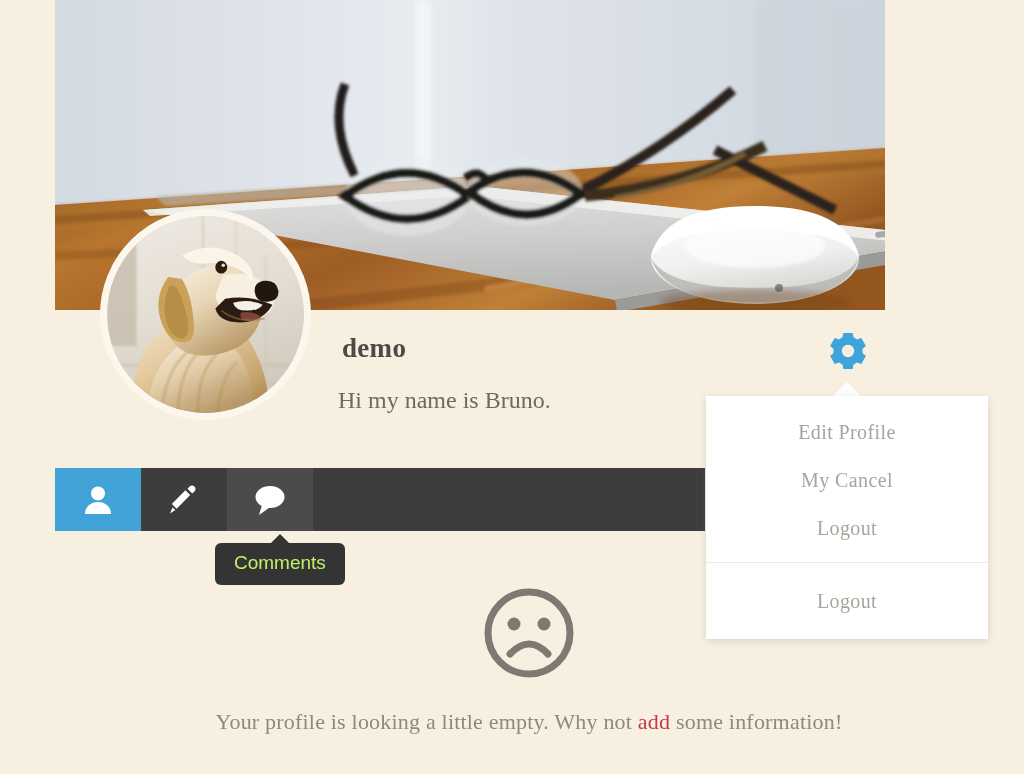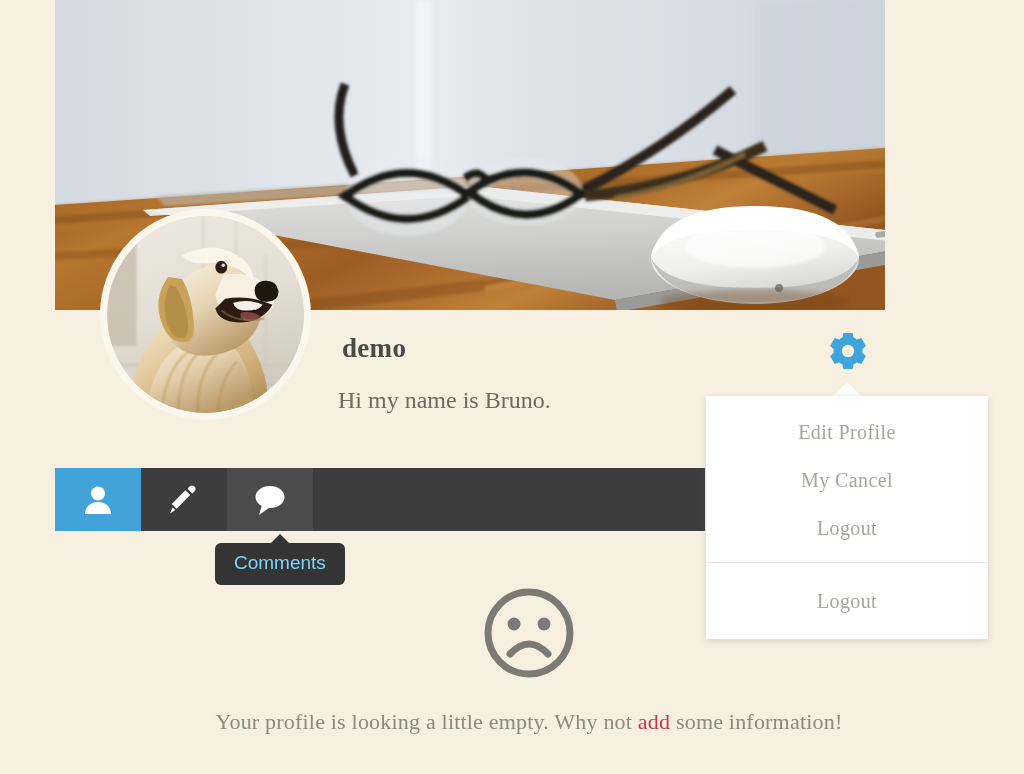--- a/index.html
+++ b/index.html
@@ -160,21 +160,21 @@
   .tab.hover  { background: #4b4b4b; }
   .tab svg { display:block; }
   .tab-filler { flex: 1 1 auto; }
 
   
   .tooltip {
     position: absolute;
     left: 215px;
     top: 543px;
     background: #343434;
-    color: #7dd3fc;
+    color: #bef264;
     border-radius: 6px;
     font-family: "Liberation Sans", sans-serif;
     font-size: 19px;
     padding: 9px 19px 11px 19px;
     z-index: 20;
     white-space: nowrap;
   }
   .tooltip::before {
     content: "";
     position: absolute;

